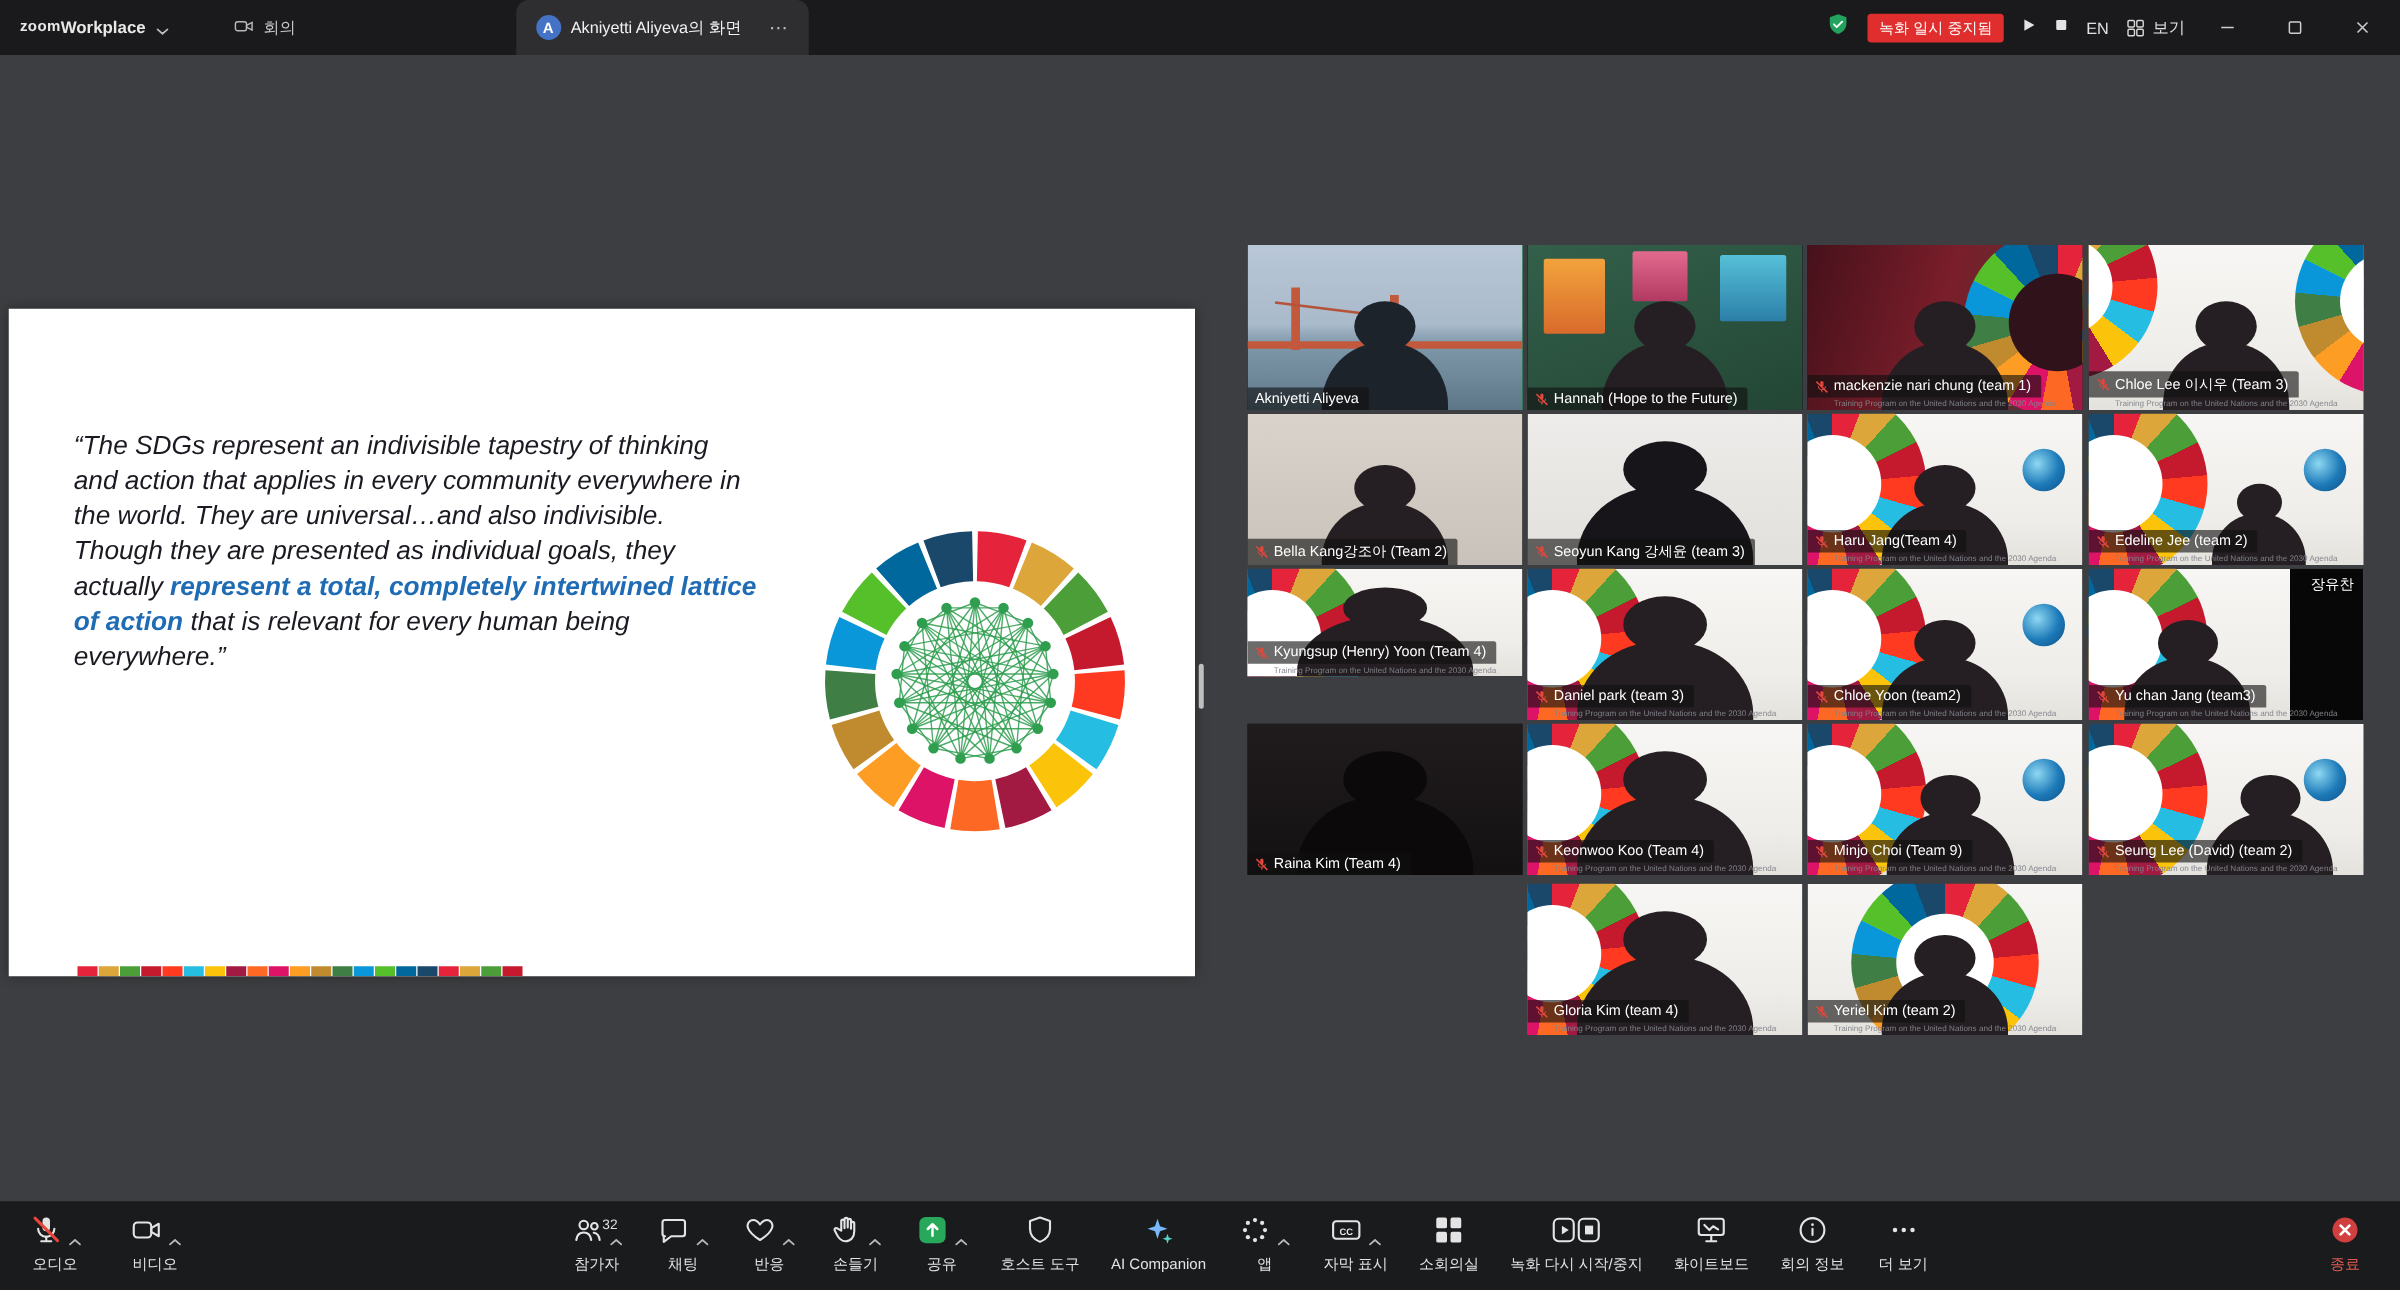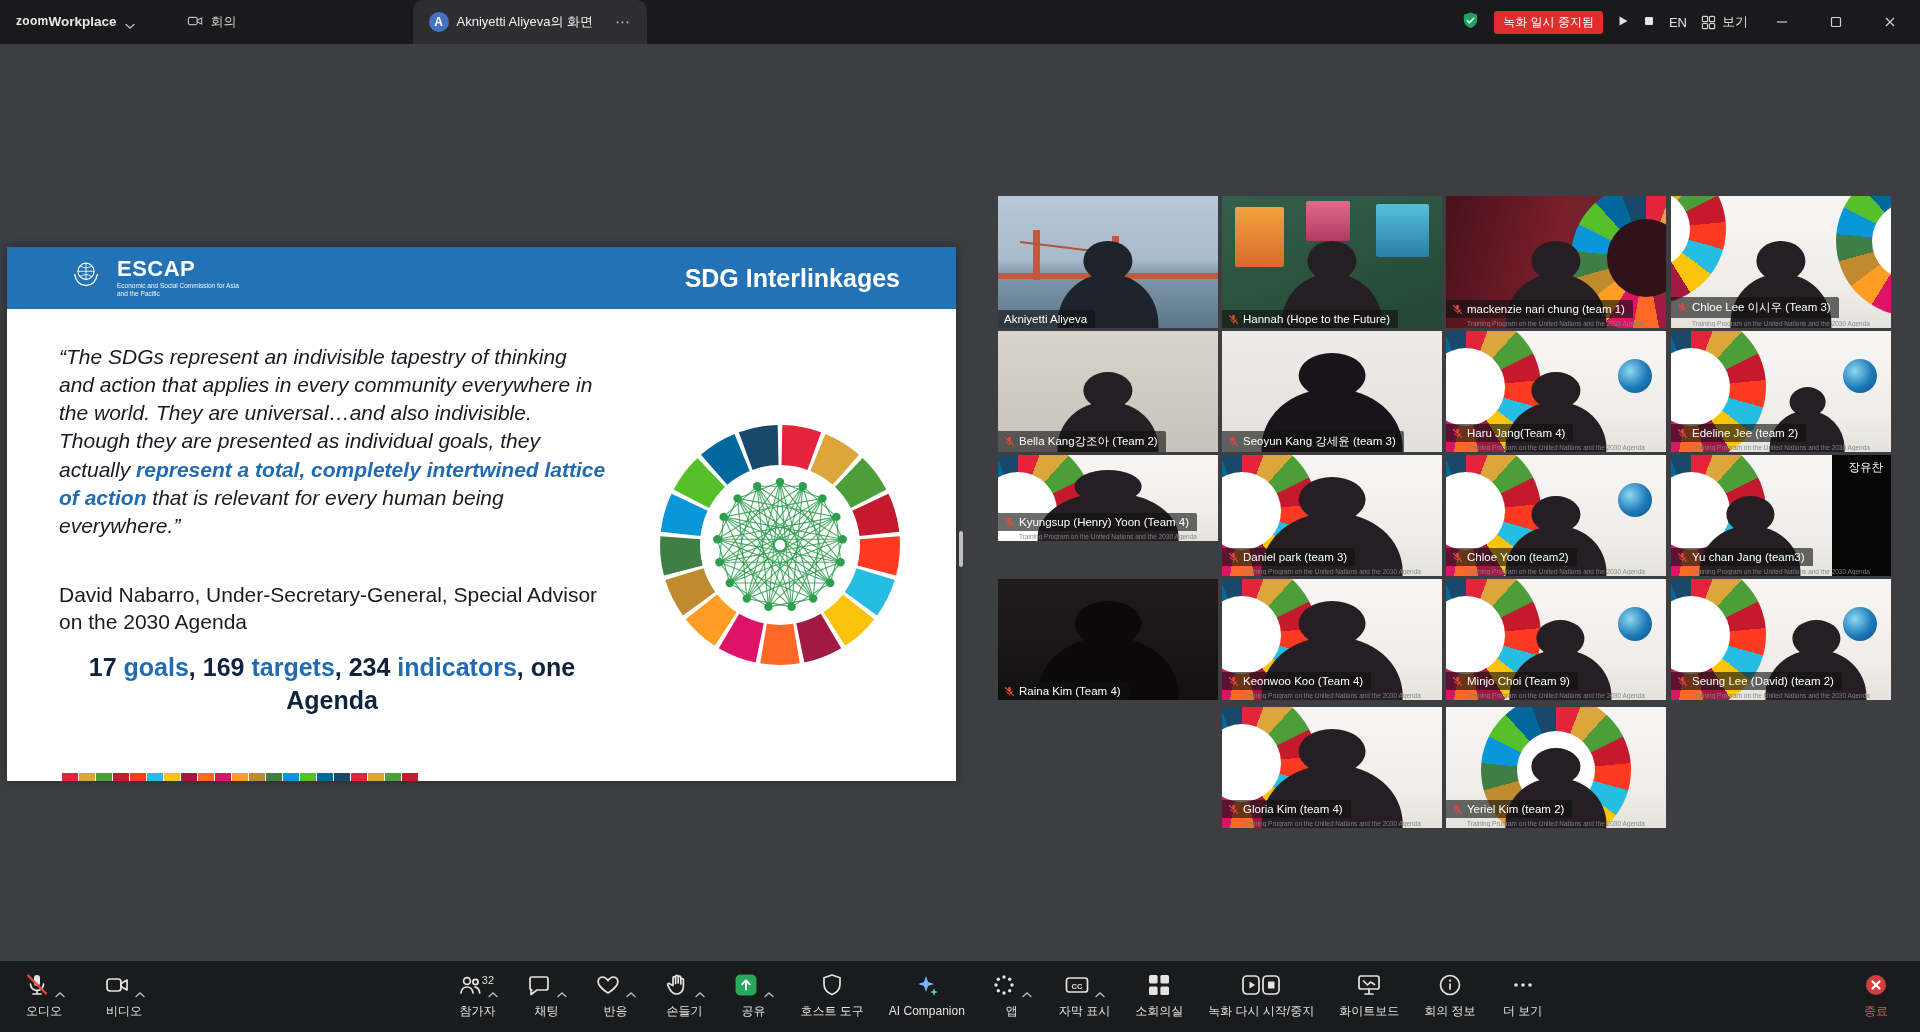--- a/index.html
+++ b/index.html
@@ -162,41 +162,23 @@
       </span>
     <span class="win-btn">
         <svg viewBox="0 0 12 12" width="12" height="12">
           <path d="M2 2l8 8M10 2l-8 8" stroke="#cfcfcf" stroke-width="1.2"></path>
         </svg>
       </span>
   </div>
 </div>
 
 <div class="slide">
-  <div class="slide-header">
-    <div class="escap">
-      <span>
-        <svg viewBox="0 0 44 40" width="42" height="38">
-          <circle cx="22" cy="15" r="8.5" fill="none" stroke="#fff" stroke-width="1.2"></circle>
-          <path d="M13.5 15h17 M22 6.5v17 M16 9.5a11 11 0 0 0 12 0 M16 20.5a11 11 0 0 1 12 0" stroke="#fff" stroke-width="0.9" fill="none"></path>
-          <path d="M10 18c1.5 8 5.5 12 12 12s10.5-4 12-12" fill="none" stroke="#fff" stroke-width="1.4"></path>
-        </svg>
-      </span>
-      <div class="escap-txt">
-        <div class="nm">ESCAP</div>
-        <div class="sub">Economic and Social Commission for Asia and the Pacific</div>
-      </div>
-    </div>
-    <div class="slide-title">SDG Interlinkages</div>
-  </div>
   <div class="quote">
     <span>“The SDGs represent an indivisible tapestry of thinking and action that applies in every community everywhere in the world. They are universal…and also indivisible. Though they are presented as individual goals, they actually </span><span class="hl">represent a total, completely intertwined lattice of action</span><span> that is relevant for every human being everywhere.”</span>
   </div>
-  <div class="attribution">David Nabarro, Under-Secretary-General, Special Advisor on the 2030 Agenda</div>
-  <div class="stats" id="stats-line"><span>17 </span><span class="blue">goals</span><span>, 169 </span><span class="blue">targets</span><span>, 234 </span><span class="blue">indicators</span><span>, one Agenda</span></div>
   <svg class="wheel" id="sdg-wheel" viewBox="0 0 260 260">
       <path d="M131.9 30.0 A100 100 0 0 1 164.3 36.1" stroke="#E5243B" stroke-width="40" fill="none"></path>
       <path d="M167.9 37.5 A100 100 0 0 1 195.9 54.8" stroke="#DDA63A" stroke-width="40" fill="none"></path>
       <path d="M198.8 57.4 A100 100 0 0 1 218.6 83.7" stroke="#4C9F38" stroke-width="40" fill="none"></path>
       <path d="M220.4 87.2 A100 100 0 0 1 229.4 118.9" stroke="#C5192D" stroke-width="40" fill="none"></path>
       <path d="M229.7 122.7 A100 100 0 0 1 226.7 155.5" stroke="#FF3A21" stroke-width="40" fill="none"></path>
       <path d="M225.6 159.2 A100 100 0 0 1 210.9 188.7" stroke="#26BDE2" stroke-width="40" fill="none"></path>
       <path d="M208.6 191.8 A100 100 0 0 1 184.3 214.0" stroke="#FCC30B" stroke-width="40" fill="none"></path>
       <path d="M181.0 216.0 A100 100 0 0 1 150.3 227.9" stroke="#A21942" stroke-width="40" fill="none"></path>
       <path d="M146.5 228.6 A100 100 0 0 1 113.5 228.6" stroke="#FD6925" stroke-width="40" fill="none"></path>

